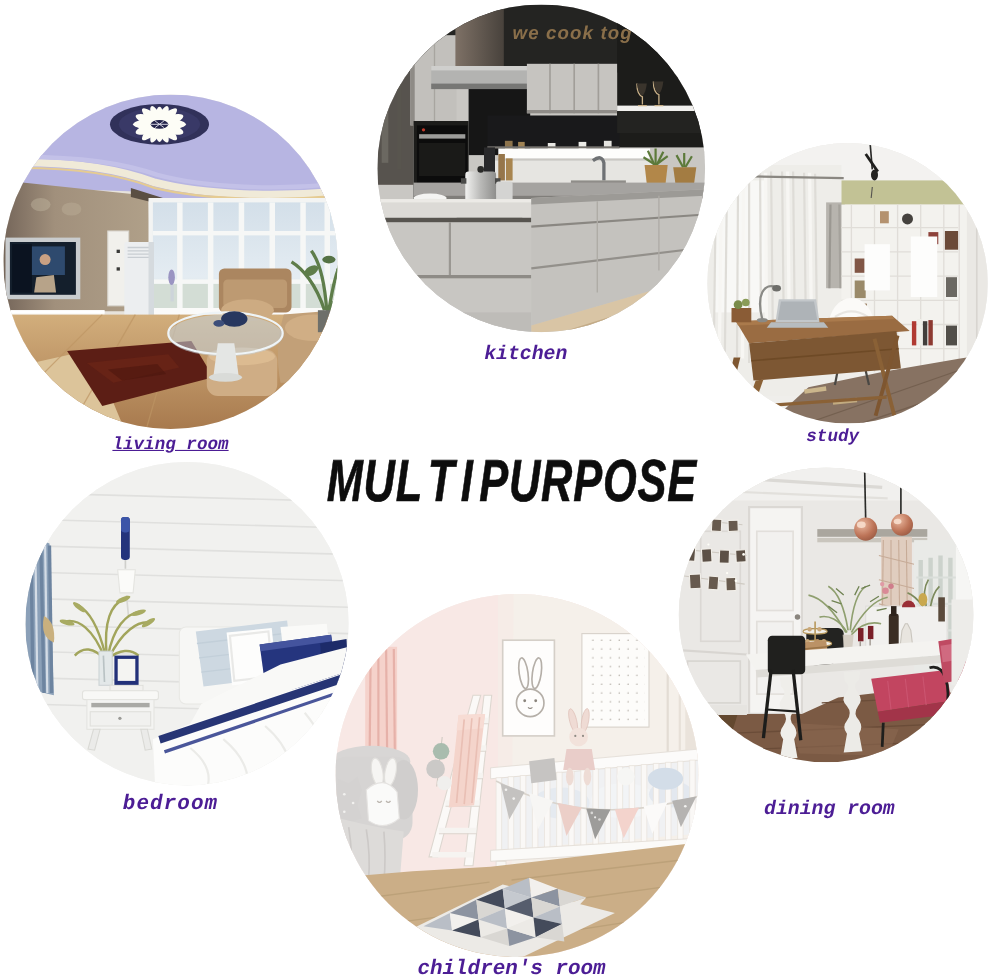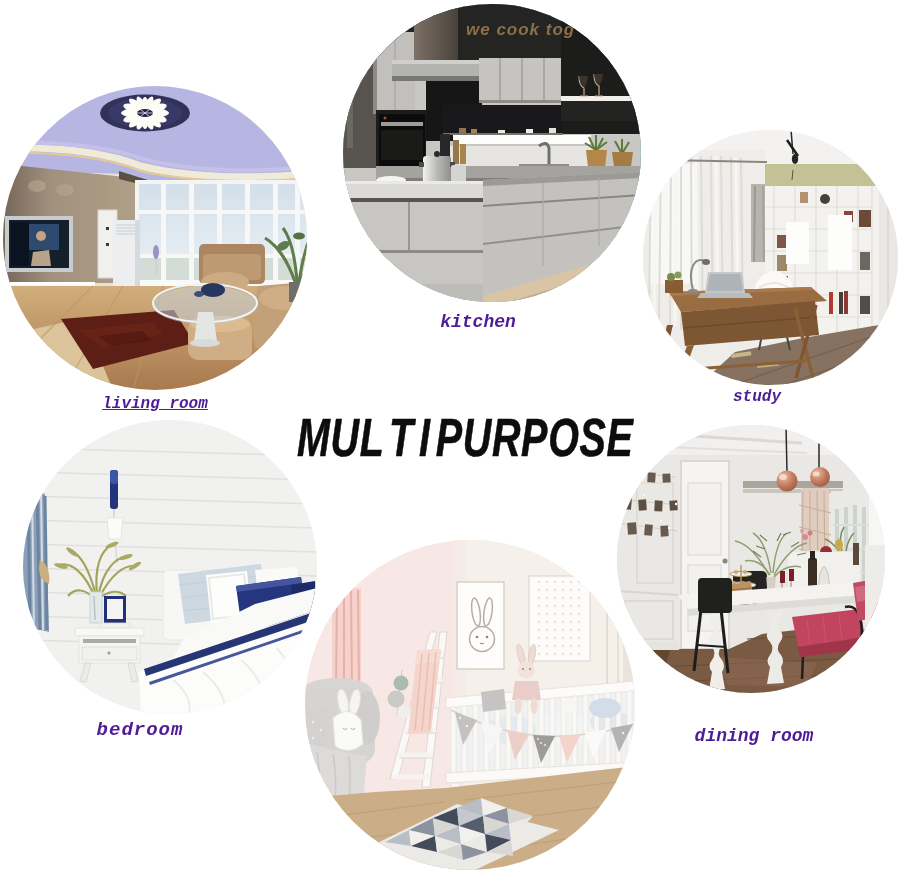--- a/index.html
+++ b/index.html
@@ -157,21 +157,21 @@
 <line x1="134" y1="27" x2="150" y2="27"></line>
             <line x1="138" y1="24" x2="146" y2="30"></line>
             <line x1="138" y1="30" x2="146" y2="24"></line>
 </g>
 </g>
 </svg>
 </div>
 
 <div class="lbl" style="left:155px;top:395px;font-size:16px;letter-spacing:0px;text-decoration:underline;">living room</div>
 
-<div class="circ" style="left:343px;top:4px;width:298px;height:298px;background:#0f766e;">
+<div class="circ" style="left:343px;top:4px;width:298px;height:298px;background:#e5e5e5;">
 <svg width="298" height="298" viewBox="0 0 298 298">
 <defs>
 <linearGradient id="ktpot" x1="0" y1="0" x2="1" y2="0">
 <stop offset="0" stop-color="#f2f2f0"></stop>
             <stop offset="0.5" stop-color="#b9b9b7"></stop>
             <stop offset="1" stop-color="#8e8e8c"></stop>
 </linearGradient>
 <linearGradient id="ktchim" x1="0" y1="0" x2="1" y2="0">
 <stop offset="0" stop-color="#7e7166"></stop>
             <stop offset="1" stop-color="#48423c"></stop>
@@ -538,21 +538,21 @@
 <g stroke="#ebebe8" stroke-width="2" fill="none">
 <path d="M150,260 q20,16 16,34"></path>
             <path d="M180,252 q24,20 22,42"></path>
             <path d="M218,240 q26,22 26,54"></path>
             <path d="M254,228 q22,26 24,58"></path>
 </g>
 </g>
 </svg>
 </div>
 
-<div class="lbl" style="left:140px;top:719px;font-size:19px;letter-spacing:1px;">bedroom</div>
+<div class="lbl" style="left:155px;top:719px;font-size:19px;letter-spacing:1px;">bedroom</div>
 
 <div class="circ" style="left:305px;top:540px;width:330px;height:330px;background:#f4ede9;">
 <svg width="330" height="330" viewBox="0 0 330 330">
 <defs>
 <pattern id="dotgrid" width="8" height="8" patternUnits="userSpaceOnUse">
 <circle cx="2" cy="2" r="0.7" fill="#b0aaa2"></circle>
 </pattern>
 </defs>
 <g id="children-scene">
 
@@ -731,20 +731,21 @@
 <polygon points="132,312 156,304 158,320" fill="#d9d7d3"></polygon>
 <polygon points="158,320 156,304 182,312" fill="#8c93a0"></polygon>
 <polygon points="182,312 156,304 180,294" fill="#eceae6"></polygon>
 <polygon points="182,312 180,294 206,300" fill="#444b5b"></polygon>
 <polygon points="182,312 206,300 208,316" fill="#d9d7d3"></polygon>
 </g>
 </g>
 </svg>
 </div>
 
+<div class="lbl" style="left:465px;top:869px;font-size:19px;">children's room</div>
 
 <div class="circ" style="left:617px;top:425px;width:268px;height:268px;background:#eceae7;">
 <svg width="268" height="268" viewBox="0 0 268 268">
 <defs>
 <radialGradient id="copper" cx="0.35" cy="0.3" r="0.9">
 <stop offset="0" stop-color="#eab9a0"></stop>
             <stop offset="0.55" stop-color="#bd7458"></stop>
             <stop offset="1" stop-color="#8c4f3a"></stop>
 </radialGradient>
 </defs>

